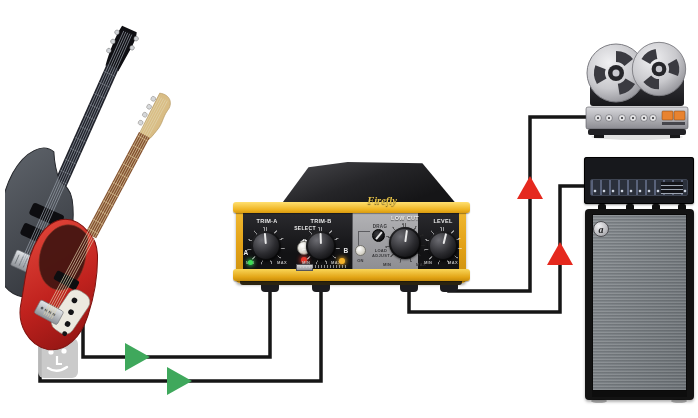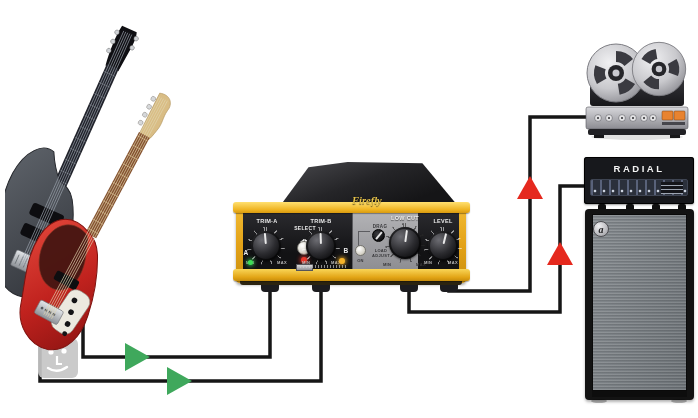--- a/index.html
+++ b/index.html
@@ -212,21 +212,21 @@
   <div class="abs knob" style="left:306px;top:231px;width:30px;height:30px">
     <div class="ptr" style="transform:rotate(-2deg)"></div>
     </div>
   <div class="abs lbl t4" style="left:299px;top:260px;width:14px;color:#b9b9b9">MIN</div>
   <div class="abs lbl t4" style="left:329px;top:260px;width:14px;color:#b9b9b9">MAX</div>
   <div class="abs lbl" style="left:341px;top:247px;width:10px;font-size:6.5px">B</div>
   <div class="abs led led-amber" style="left:339px;top:258px;width:6px;height:6px"></div>
 
   <div class="abs micro-text" style="left:300px;top:265px;width:46px;height:2.5px"></div>
 
-  <div class="abs ff-logo" style="left:352px;top:195px;width:60px;font-size:10.5px;text-align:left">Firefly</div>
+  <div class="abs ff-logo" style="left:352px;top:195px;width:60px;font-size:10.5px;text-align:center">Firefly</div>
   <div class="abs lbl t45 dk" style="left:366px;top:224px;width:28px">DRAG</div>
   <div class="abs" style="left:358px;top:231px;width:12px;height:15px;border-left:1px solid #5c5c60;border-top:1px solid #5c5c60"></div>
   <div class="abs drag-knob" style="left:372px;top:229px;width:13px;height:13px">
       <div class="slot"></div>
     </div>
   <div class="abs btn-round" style="left:355px;top:245px;width:11px;height:11px"></div>
   <div class="abs lbl t4 dk" style="left:353px;top:258px;width:15px">ON</div>
   <div class="abs lbl t4 dk" style="left:370px;top:248px;width:22px">LOAD</div>
   <div class="abs lbl t4 dk" style="left:370px;top:253px;width:22px">ADJUST</div>
 
@@ -304,21 +304,20 @@
       </g>
     <rect x="84" y="71" width="11" height="9" rx="1" fill="#e8832f" stroke="#7a4010" stroke-width=".5"></rect>
     <rect x="96" y="71" width="11" height="9" rx="1" fill="#e8832f" stroke="#7a4010" stroke-width=".5"></rect>
     <rect x="84" y="82" width="23" height="3" fill="#46464c"></rect>
     <rect x="10" y="89" width="98" height="6" rx="2" fill="#212125"></rect>
     <rect x="16" y="95" width="10" height="3" fill="#18181a"></rect>
       <rect x="92" y="95" width="10" height="3" fill="#18181a"></rect>
   </svg>
 
   <div class="abs amp-head">
-    <div class="amp-brand">RADIAL</div>
     <div class="amp-panel">
       <div class="amp-label-block"></div>
     </div>
   </div>
 
   <div class="abs cab-foot-top" style="left:598px"></div>
   <div class="abs cab-foot-top" style="left:626px"></div>
   <div class="abs cab-foot-top" style="left:652px"></div>
   <div class="abs cab-foot-top" style="left:678px"></div>
   <div class="abs cab">

